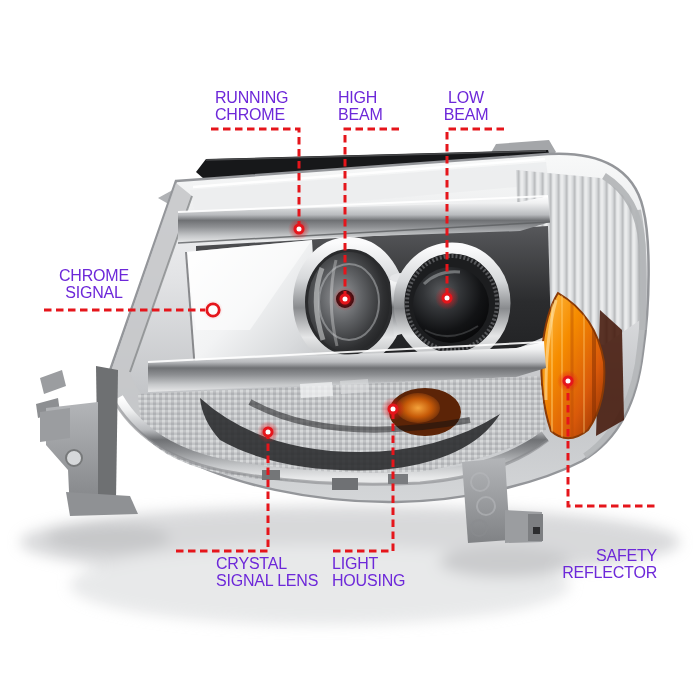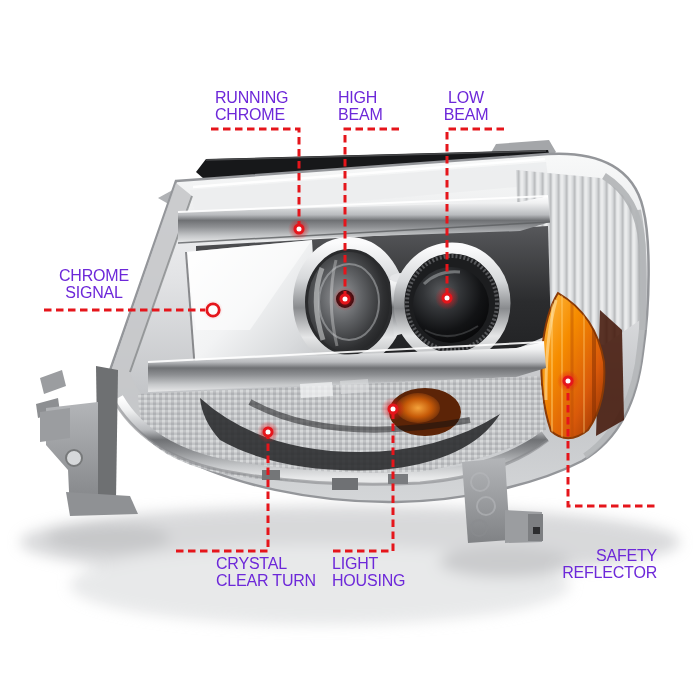--- a/index.html
+++ b/index.html
@@ -298,21 +298,21 @@
   <div class="callout co-low">
     <span>LOW</span>
     <span>BEAM</span>
   </div>
   <div class="callout co-chrome">
     <span>CHROME</span>
     <span>SIGNAL</span>
   </div>
   <div class="callout co-crystal">
     <span>CRYSTAL</span>
-    <span>CLEAR TURN</span>
+    <span>SIGNAL LENS</span>
   </div>
   <div class="callout co-turn">
     <span>LIGHT</span>
     <span>HOUSING</span>
   </div>
   <div class="callout co-safety">
     <span>SAFETY</span>
     <span>REFLECTOR</span>
   </div>
 

